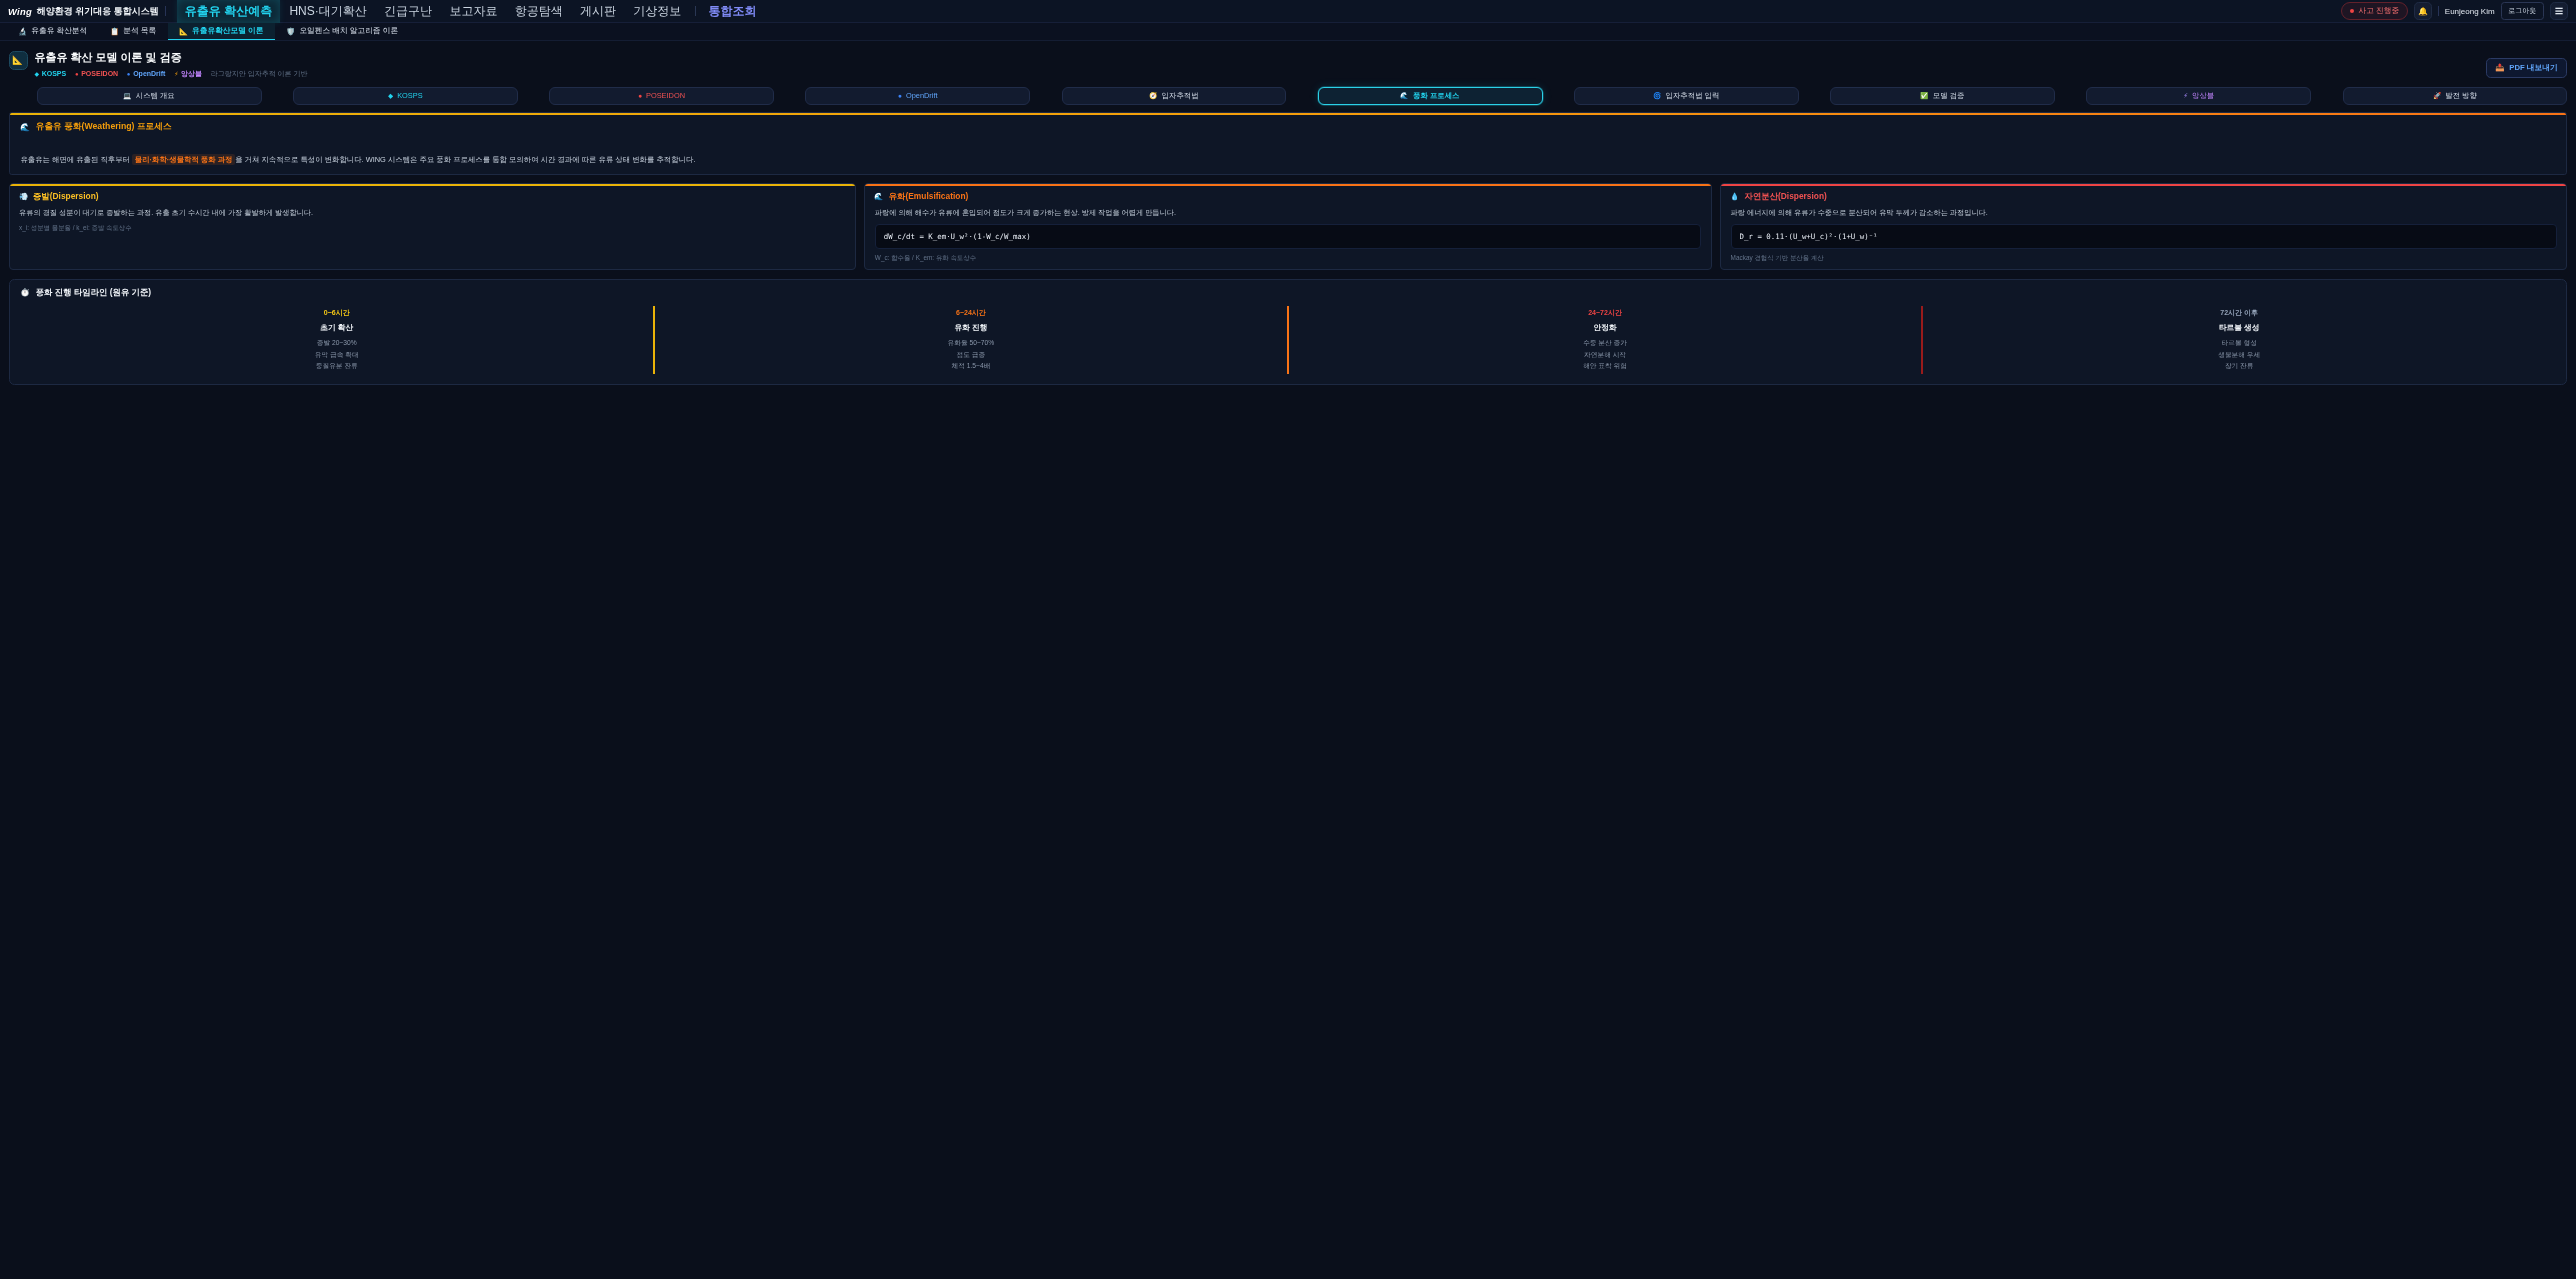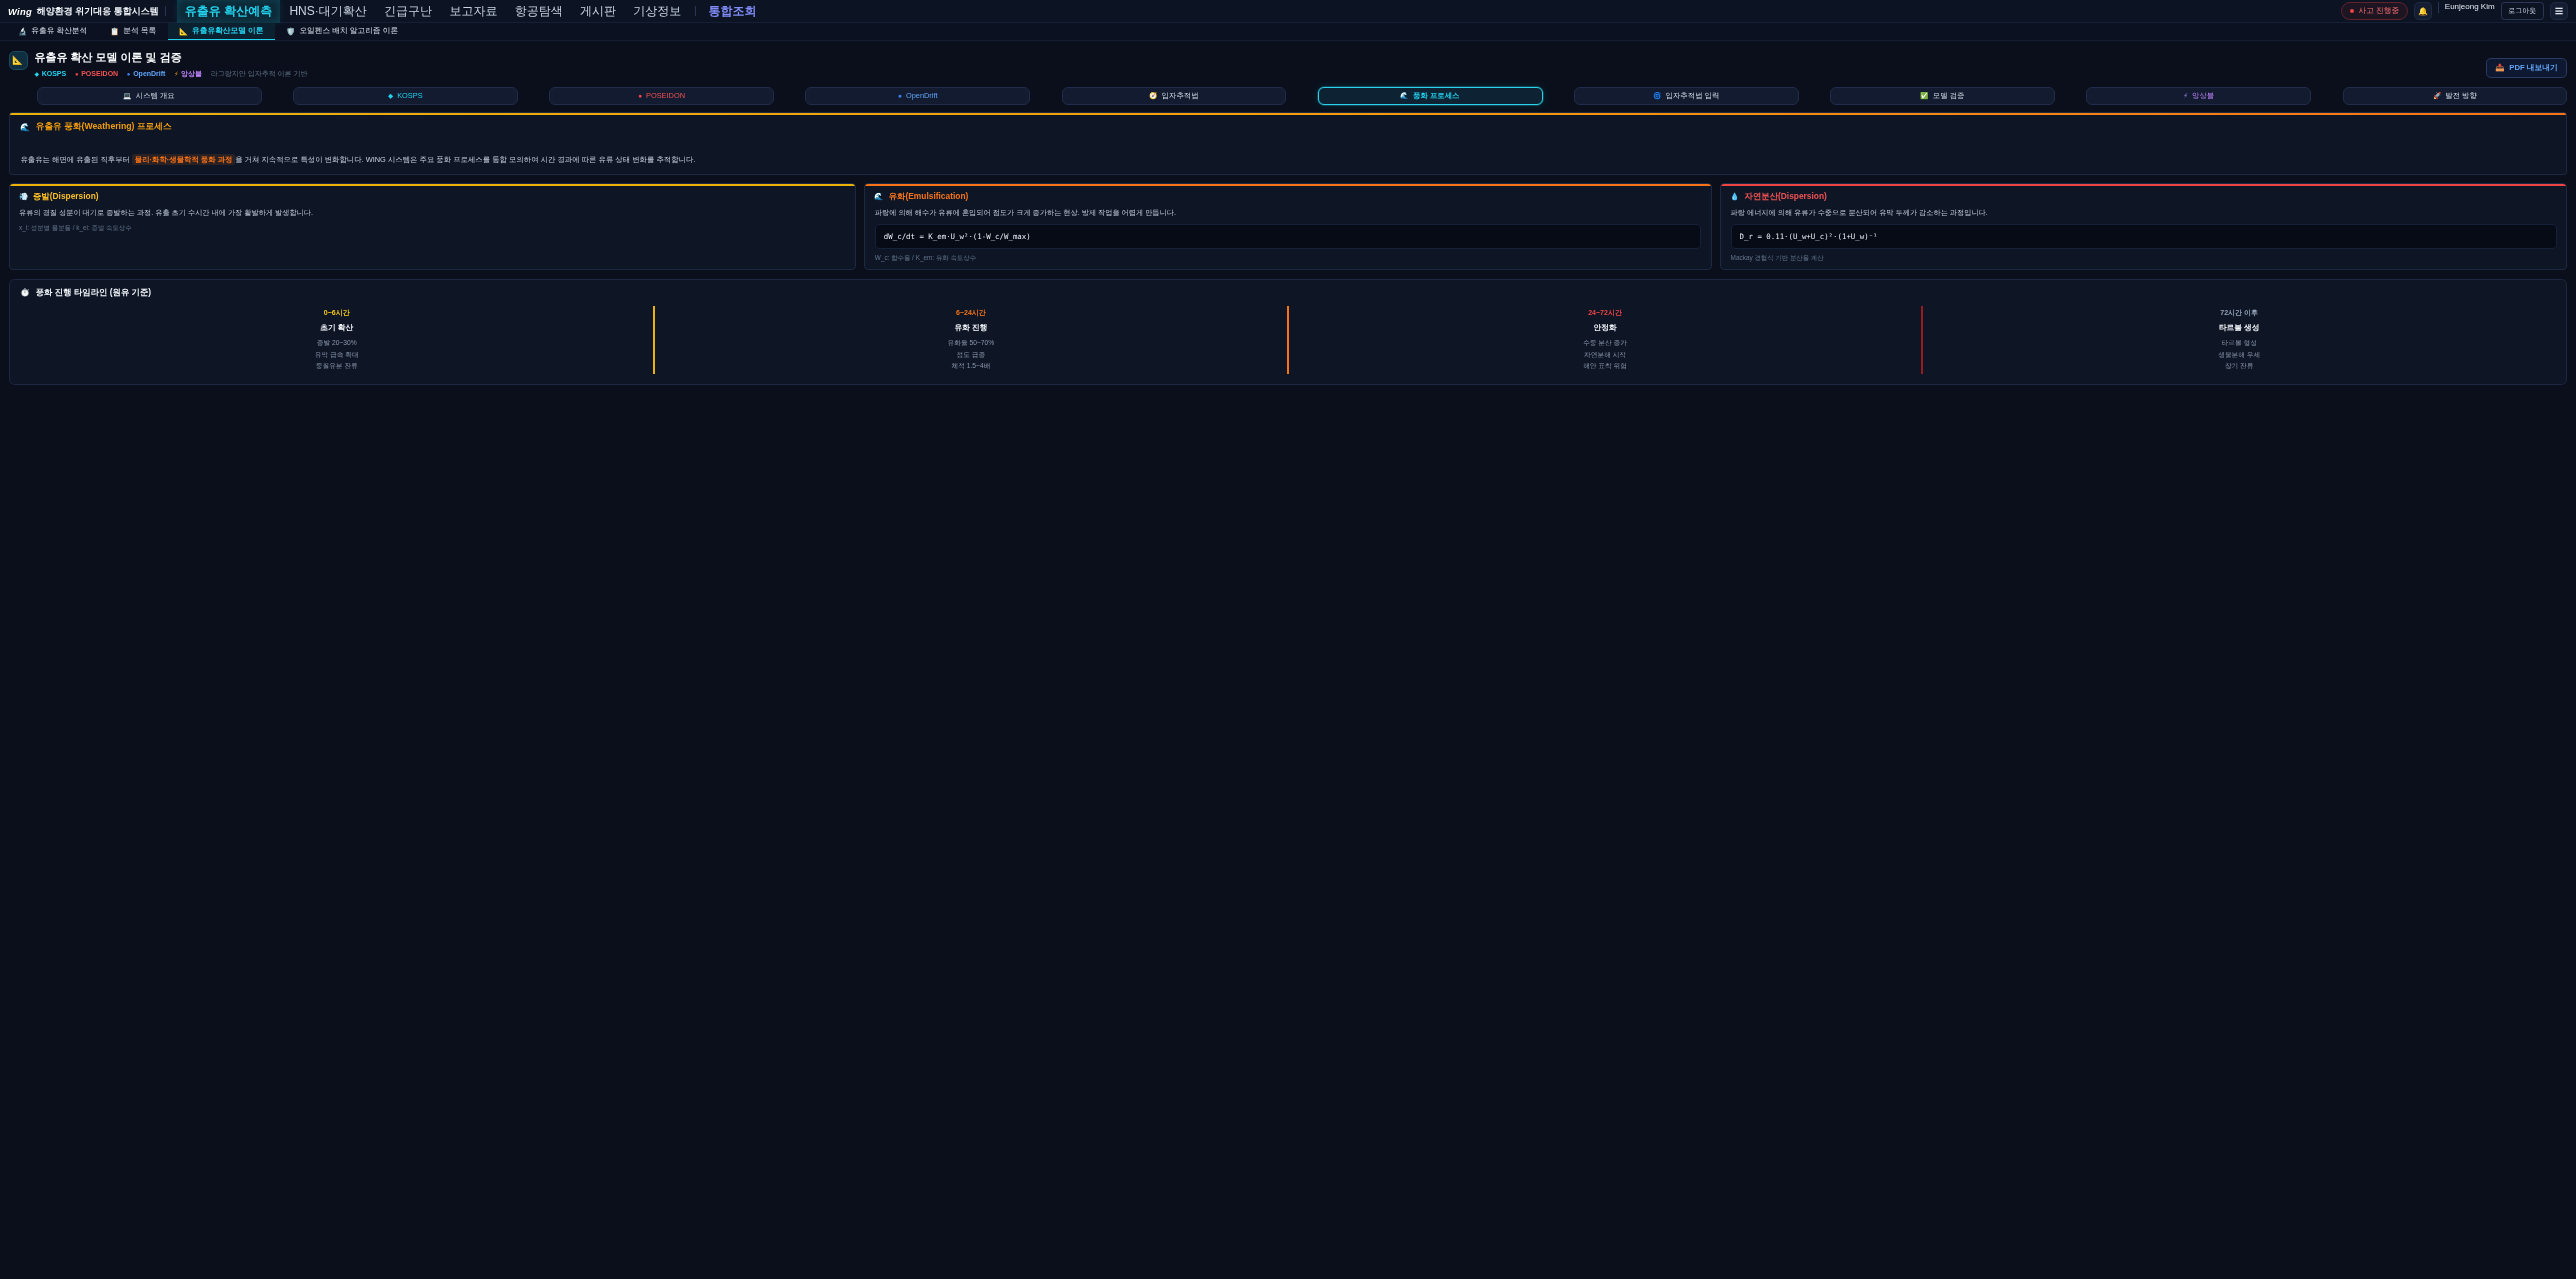--- a/index.html
+++ b/index.html
@@ -12,21 +12,21 @@
   .brand { display:flex; align-items:center; gap:4.7px; }
   .brand-logo { font-size:9.4px; font-weight:bold; font-style:italic; color:#ffffff; letter-spacing:0.3px; }
   .app-title { font-size:9px; font-weight:bold; color:#f1f5f9; }
   .vdiv { width:0.7px; height:10.7px; background:#273356; }
   .mainnav { display:flex; align-items:center; gap:1.3px; margin-left:4px; }
   .nav-item { padding:3.4px 8px; font-size:12px; color:#cbd5e1; border-radius:0; cursor:pointer; white-space:nowrap; }
   .nav-item.active { color:#22d3ee; font-weight:bold; background:#0d2836;
                      box-shadow:0 0 9.4px rgba(34,211,238,.18) inset, 0 0 6.7px rgba(34,211,238,.10); }
   .nav-item.accent { color:#818cf8; font-weight:bold; }
   .nav-sep { width:0.7px; height:10px; background:#2a3754; margin:0 4px; }
-  .topbar-right { margin-left:auto; display:flex; gap:6px; }
+  .topbar-right { margin-left:auto; display:flex; align-items:center; gap:6px; }
   .incident-badge { display:flex; align-items:center; gap:4.7px; padding:2.7px 8px; border-radius:670px;
                     border:0.7px solid #63212b; background:rgba(127,29,29,.16); color:#f87171; font-size:7.7px; }
   .incident-dot { width:4px; height:4px; border-radius:50%; background:#ef4444; }
   .icon-btn { width:18px; height:18px; display:grid; place-items:center; background:#141d31;
               border:0.7px solid #1f2b44; border-radius:4.7px; color:#e2e8f0; font-size:8px; cursor:pointer; }
   .user-name { font-size:8px; color:#e2e8f0; }
   .logout-btn { font-size:7px; padding:2.7px 6.7px; border:0.7px solid #2a3654; color:#cbd5e1;
                 background:transparent; border-radius:3.4px; cursor:pointer; }
 
   

